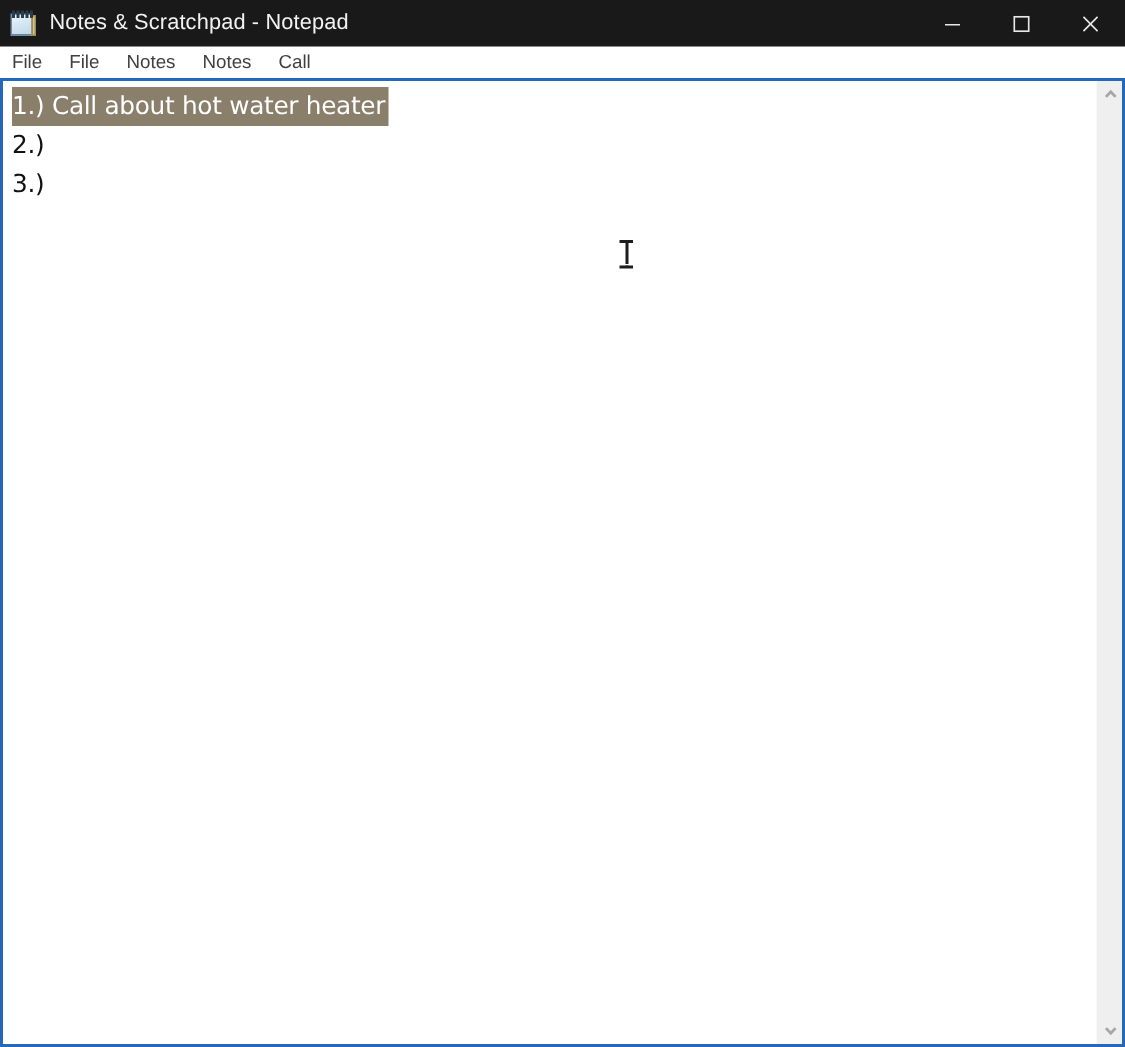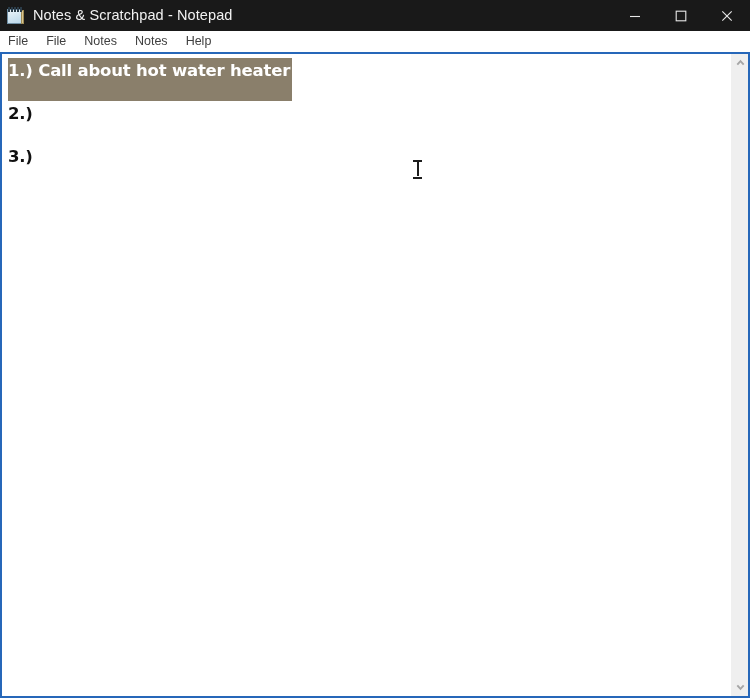--- a/index.html
+++ b/index.html
@@ -150,24 +150,24 @@
     flex: 1 1 auto;
     position: relative;
     background: #ffffff;
     overflow: hidden;
     padding: 4px 0 0 6px;
     box-sizing: border-box;
     cursor: text;
   }
   .doc-line {
     font-family: "DejaVu Sans", sans-serif;
-    font-weight: bold;
+    font-weight: normal;
     font-size: 16.5px;
     line-height: 25px;
-    height: 43px;
+    height: 26px;
     color: #111111;
     white-space: pre;
     display: block;
     width: max-content;
     letter-spacing: -0.2px;
   }
   .doc-line.selected {
     background: #8a7f6b;
     color: #ffffff;
     padding-right: 2px;
@@ -260,21 +260,21 @@
         </svg>
       </button>
     </div>
   </div>
 
   <div class="menubar">
     <span class="menu-item">File</span>
     <span class="menu-item">File</span>
     <span class="menu-item">Notes</span>
     <span class="menu-item">Notes</span>
-    <span class="menu-item">Help</span>
+    <span class="menu-item">Call</span>
   </div>
 
   <div class="editor-wrap">
 
     <div class="textarea">
       <span class="doc-line selected">1.) Call about hot water heater</span>
       <span class="doc-line">2.)</span>
       <span class="doc-line">3.)</span>
 
       <span class="ibeam">

